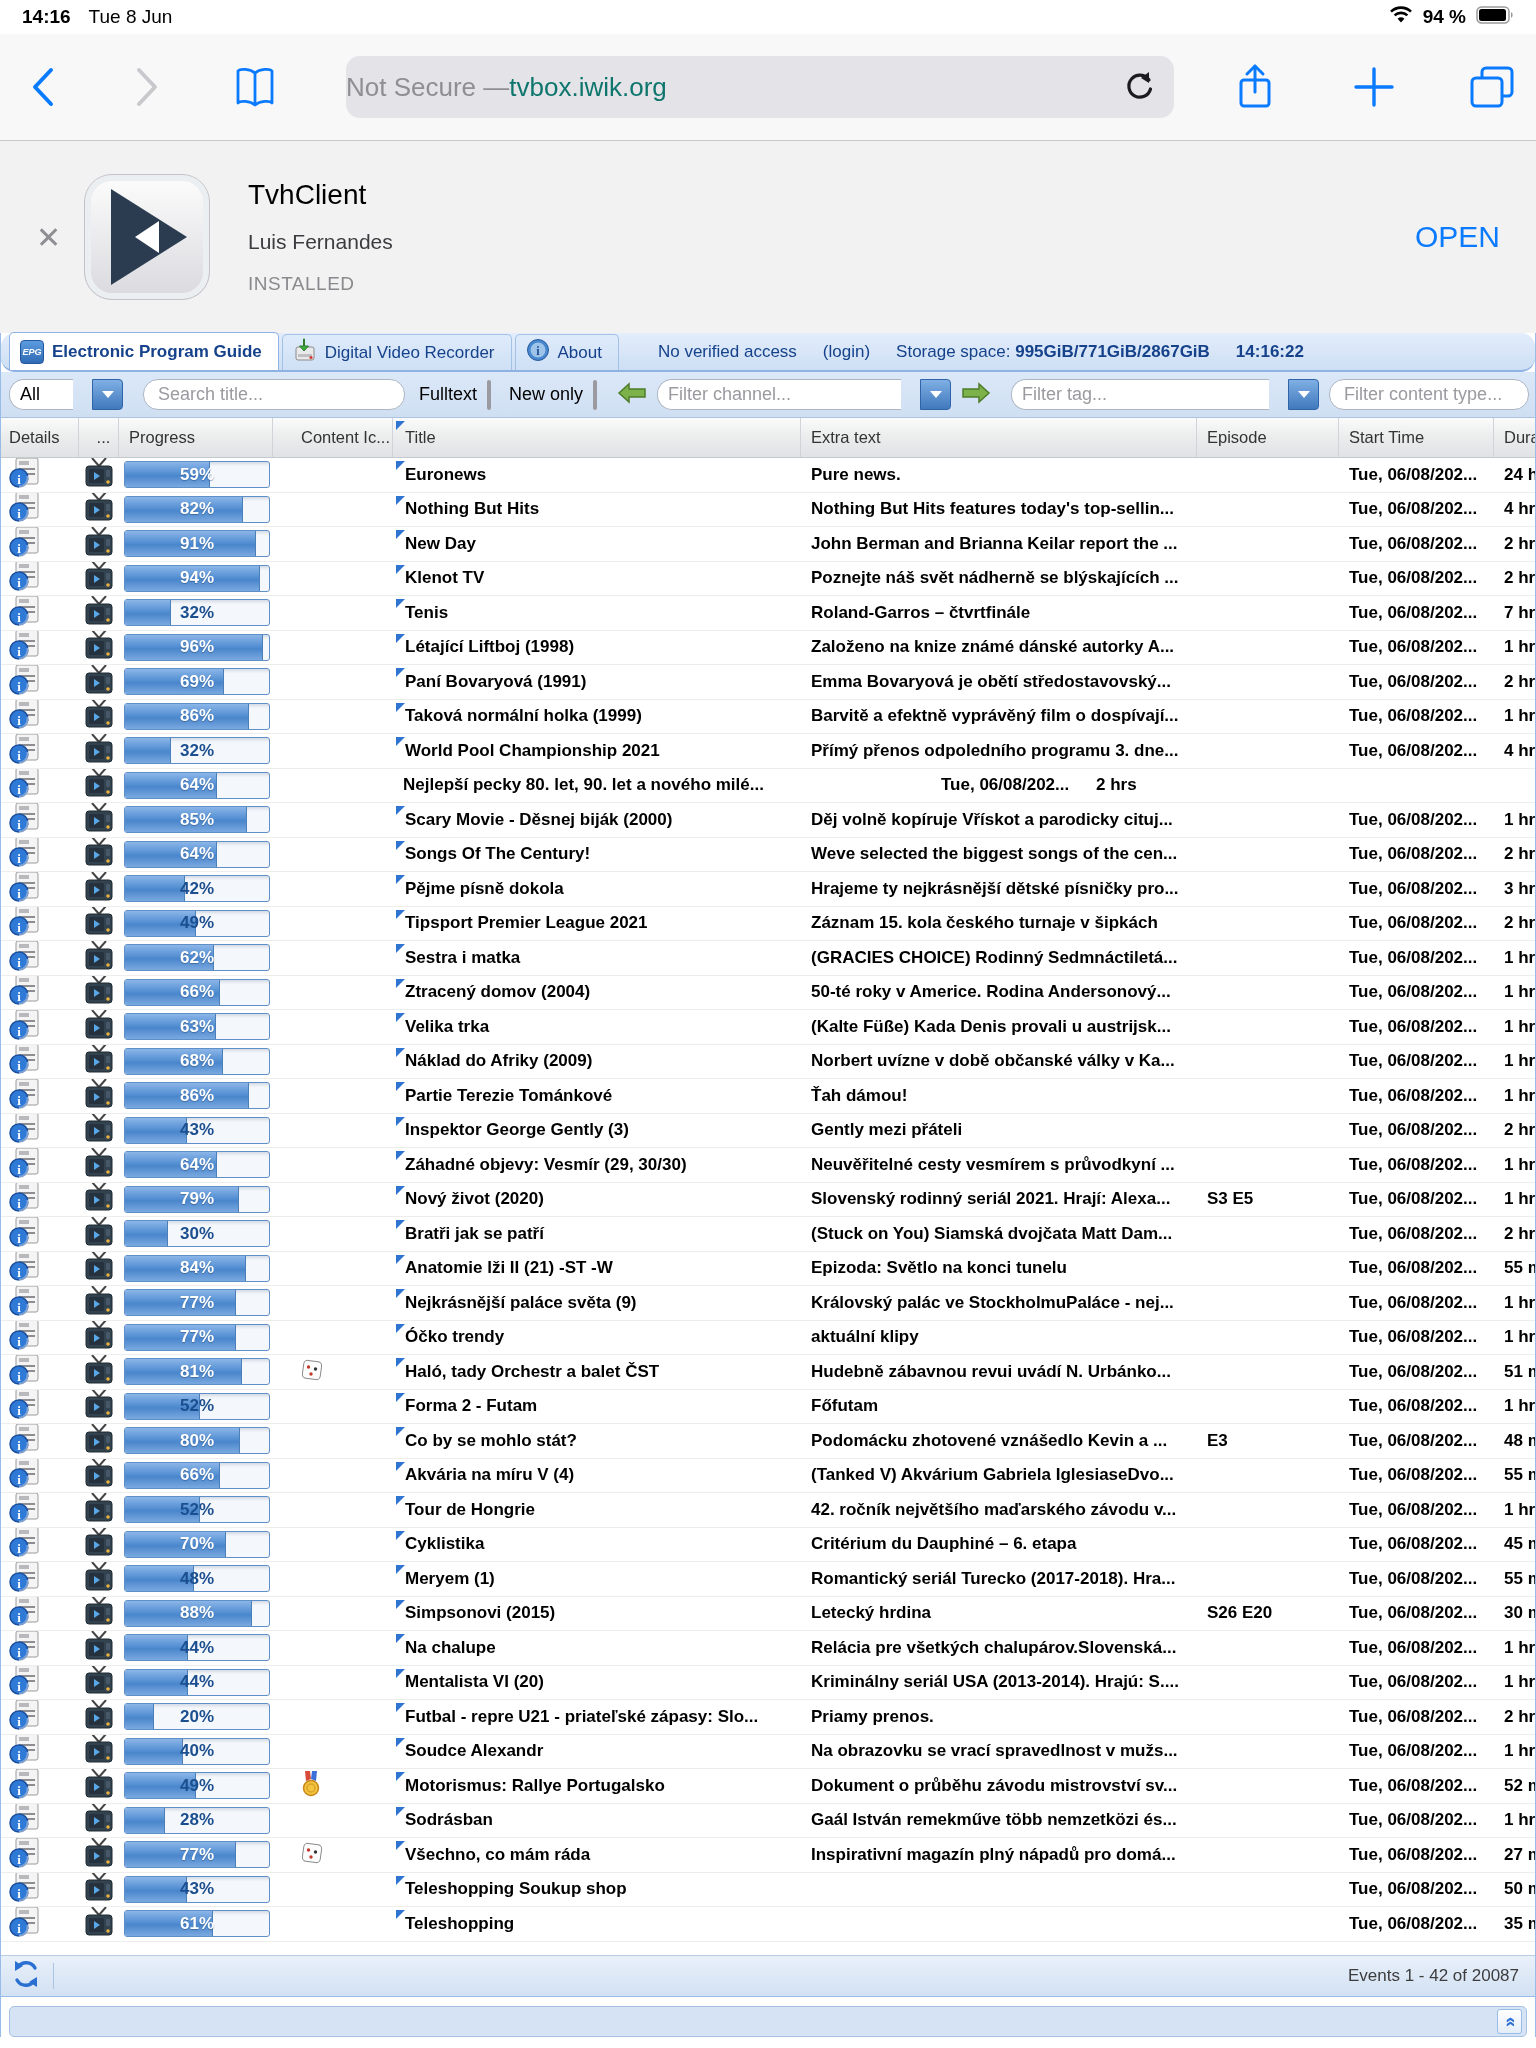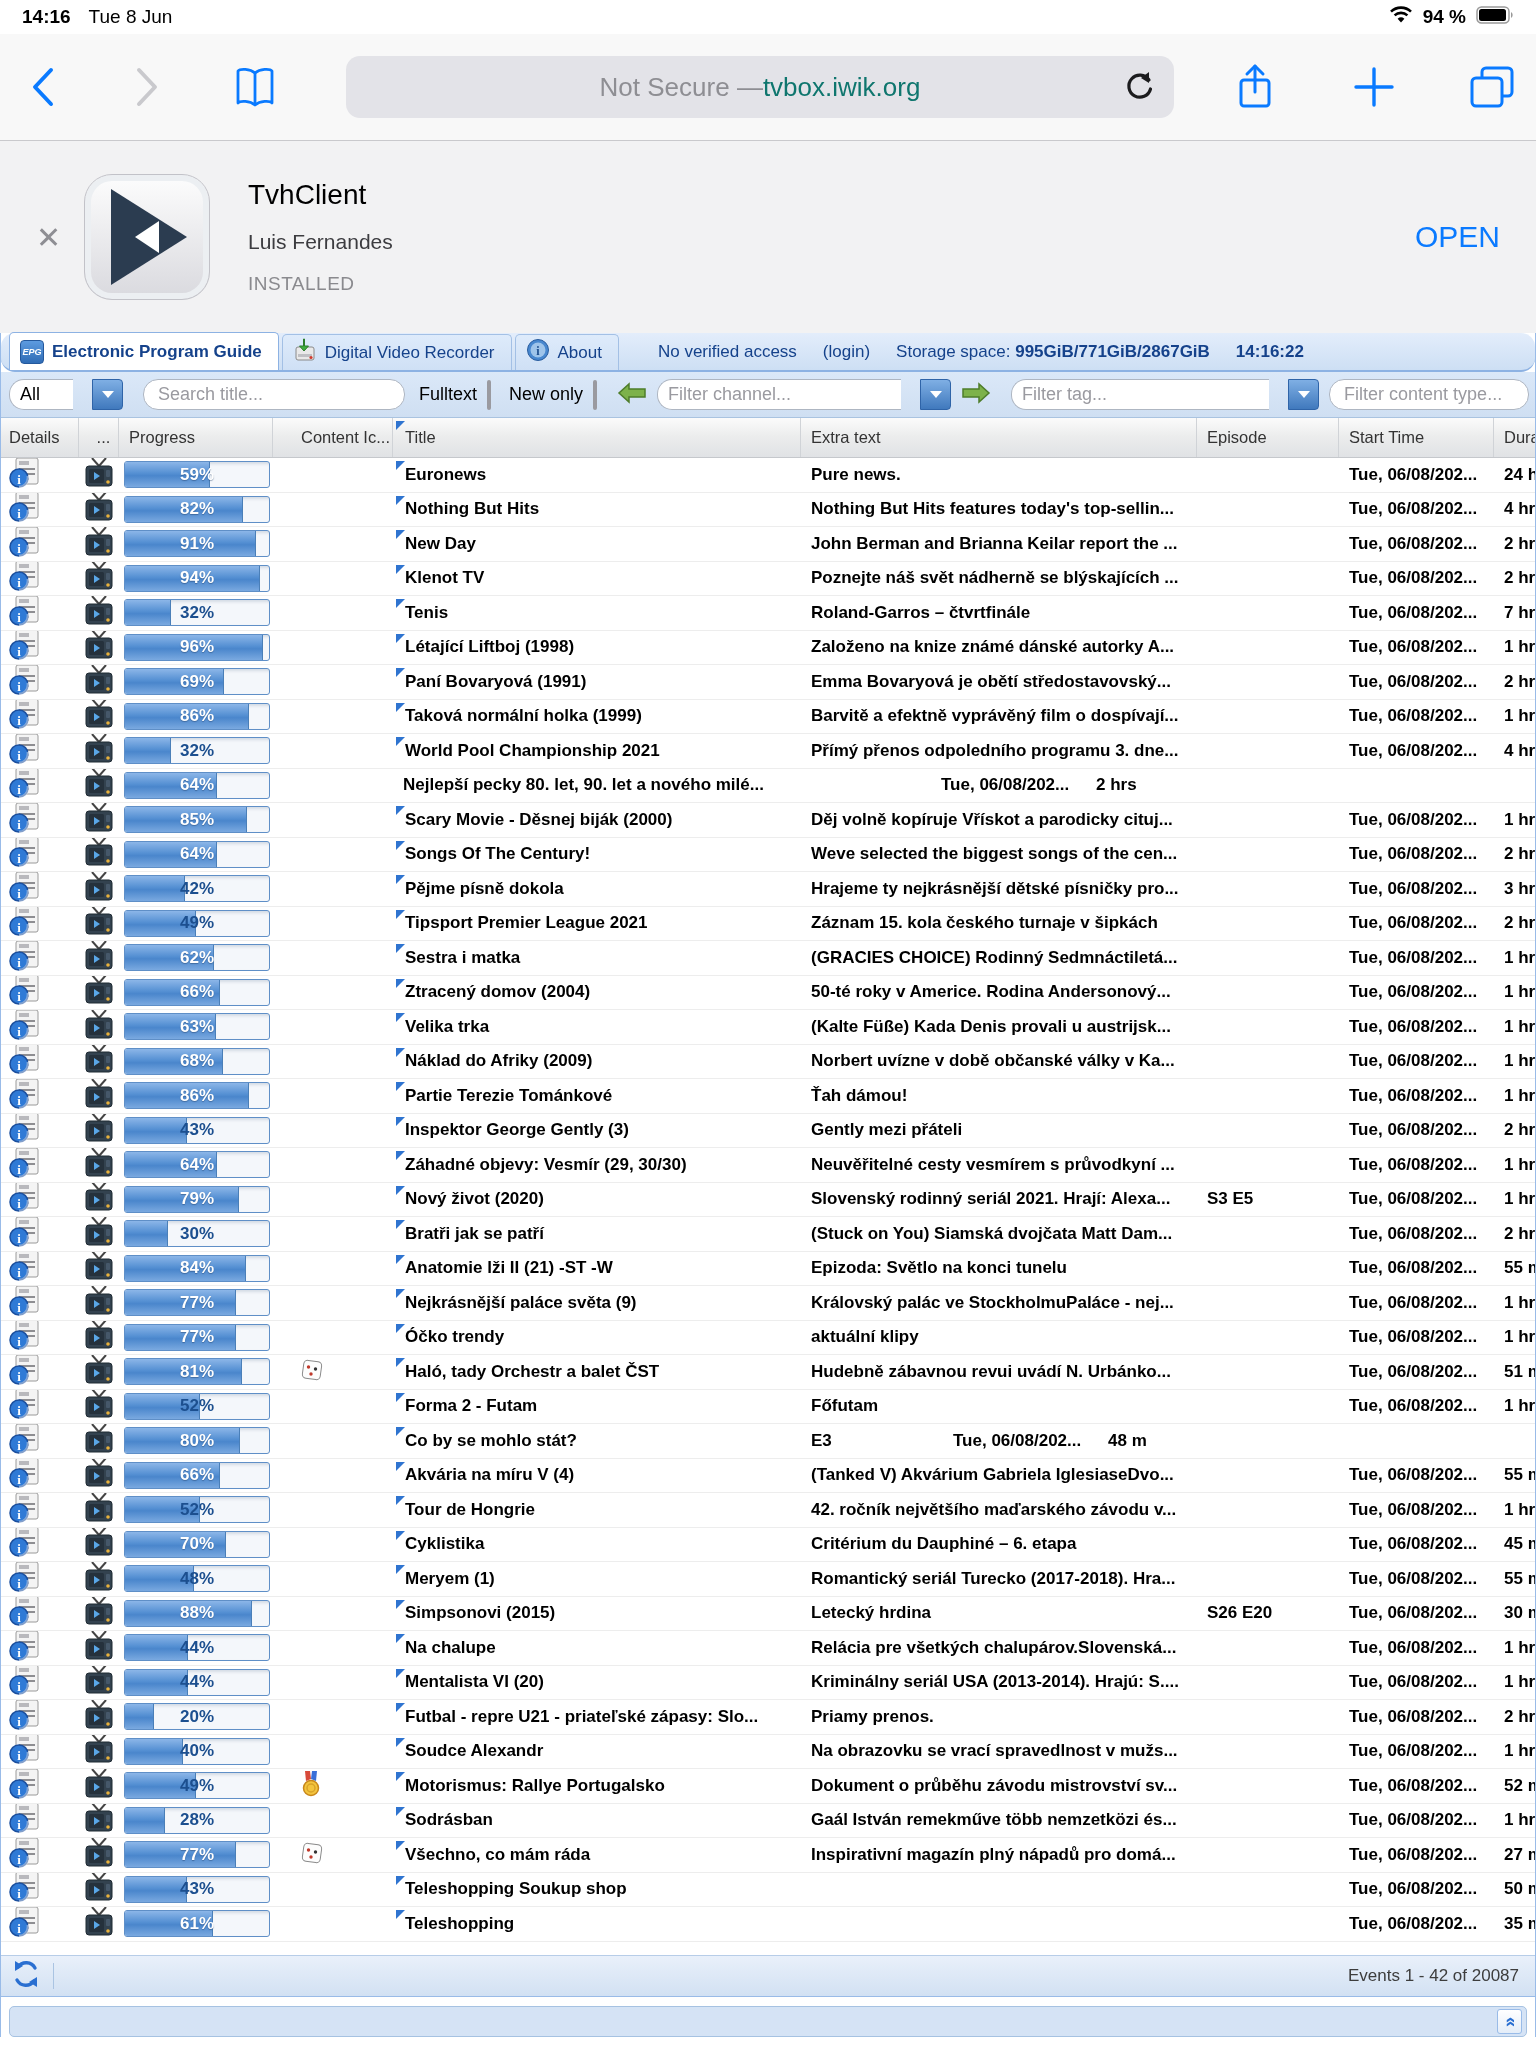--- a/index.html
+++ b/index.html
@@ -12,21 +12,21 @@
     padding:0 22px; background:#fff; font-size:19px; color:#000; }
   .ios-status .left { display:flex; gap:18px; align-items:center; }
   .st-time { font-weight:700; }
   .st-date { font-weight:400; }
   .ios-status .right { display:flex; gap:10px; align-items:center; font-weight:600; font-size:19px; }
 
   
   .safari { height:106px; background:#f8f8f8; display:flex; align-items:center; padding:0 30px; gap:0; }
   .nav-ic { display:flex; align-items:center; justify-content:center; cursor:pointer; }
   .addr-pill { flex:0 0 828px; margin:0 60px 0 68px; height:62px; background:#e3e3e8; border-radius:14px;
-    display:flex; align-items:center; justify-content:center; position:relative; font-size:26px; }
+    display:flex; align-items:center; justify-content:flex-start; position:relative; font-size:26px; }
   .addr-prefix { color:#8e8e93; }
   .addr-host { color:#0f766e; }
   .addr-reload { position:absolute; right:18px; top:14px; }
 
   
   .banner { height:193px; background:#f2f2f3; border-top:1px solid #c9c9cc; display:flex; align-items:center; padding:0 36px; }
   .banner-close { font-size:30px; color:#8e8e93; width:48px; cursor:pointer; font-weight:300; }
   .app-icon { width:126px; height:126px; border-radius:28px; background:linear-gradient(#fdfdfd,#d9d9de);
     border:1px solid #c2c2c8; box-shadow:inset 0 0 0 6px #eceff2; display:flex; align-items:center; justify-content:center; margin-right:38px; }
   .banner-meta { display:flex; flex-direction:column; gap:19px; }
@@ -1719,20 +1719,23 @@
         <span class="pbar-label">80%</span>
       </span>
     </span>
     <span class="gc c-cicon">
       
       
     </span>
     <span class="gc c-title">
             <span class="cell-txt">Co by se mohlo stát?</span>
           </span>
+    <span class="gc c-extra">
+            <span class="cell-txt">Podomácku zhotovené vznášedlo Kevin a ...</span>
+          </span>
     <span class="gc c-episode">
             <span class="cell-txt">E3</span>
           </span>
     <span class="gc c-start">
             <span class="cell-txt">Tue, 06/08/202...</span>
           </span>
     <span class="gc c-dur">
             <span class="cell-txt">48 m</span>
           </span>
   </div>

